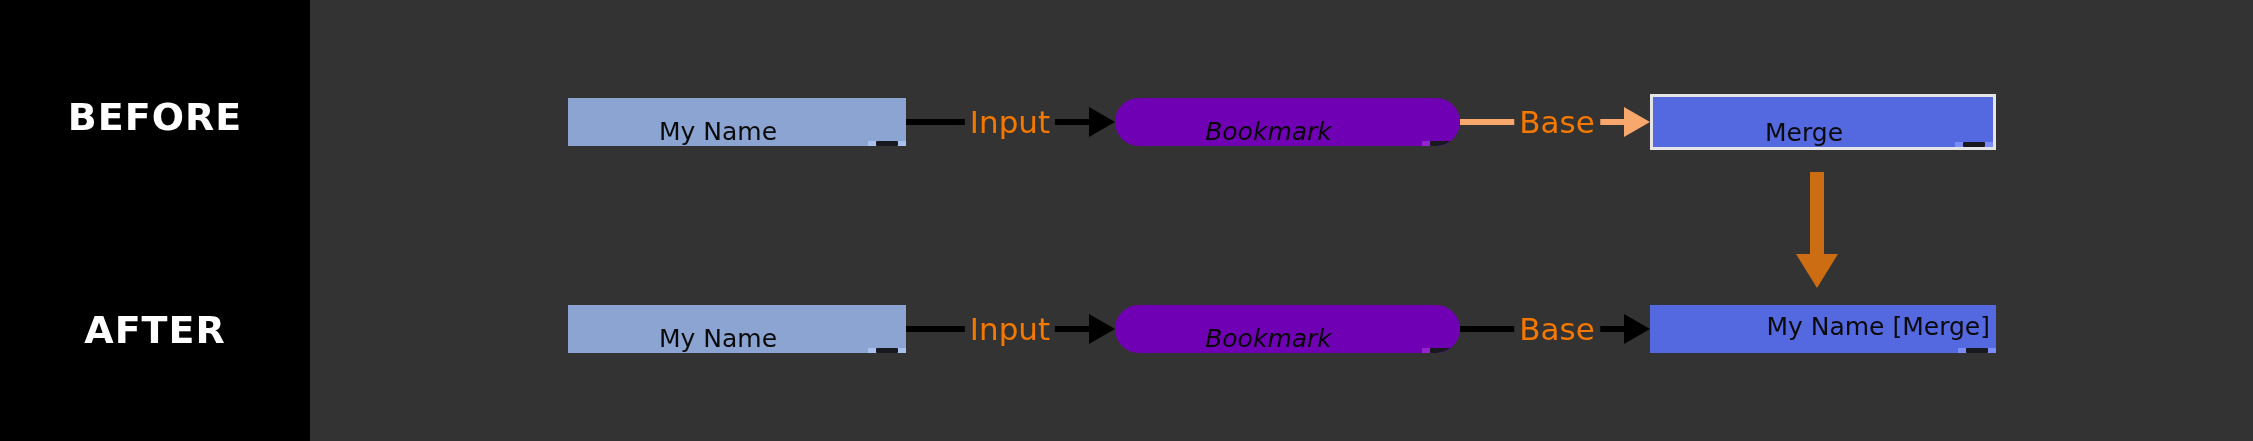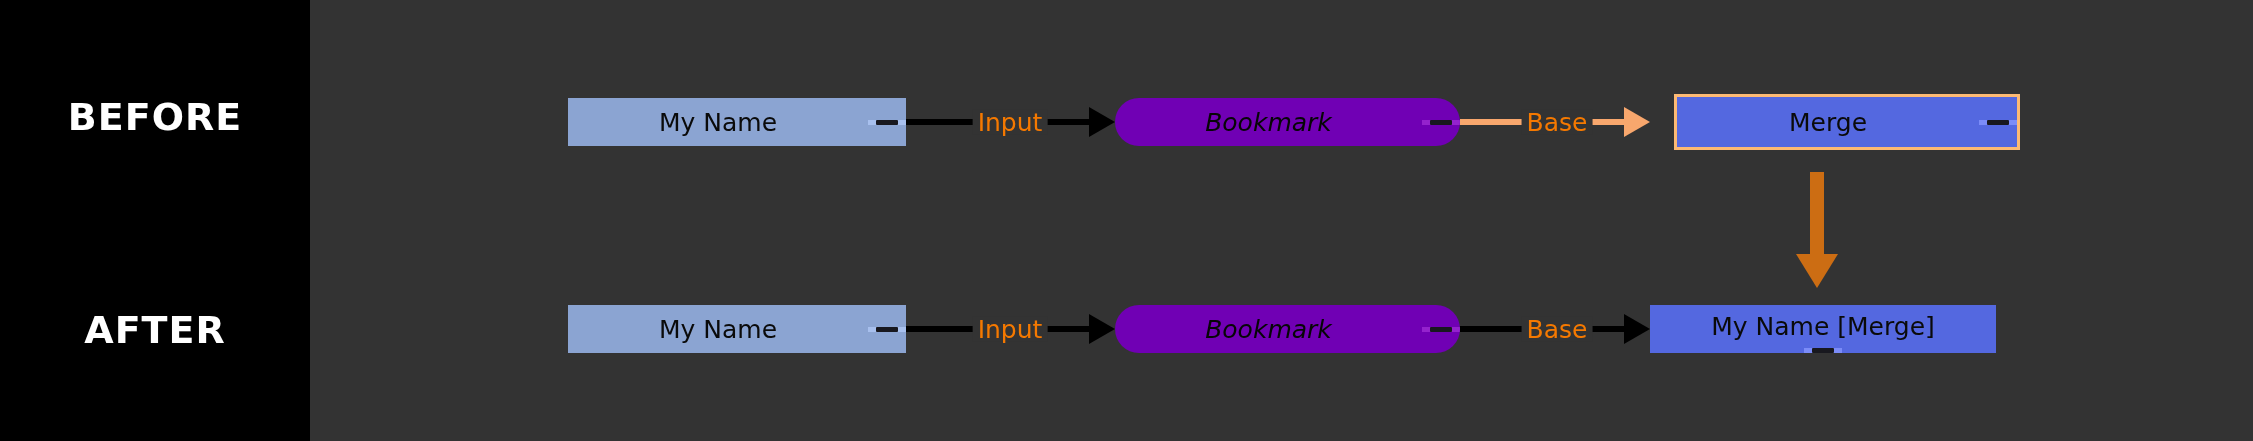--- a/index.html
+++ b/index.html
@@ -51,21 +51,21 @@
     top: 0;
     width: 1943px;
     height: 441px;
     background: #333333;
   }
 
   
   .node {
     position: absolute;
     display: flex;
-    align-items: center;
+    align-items: flex-end;
     box-sizing: border-box;
     overflow: hidden;
   }
   .node .node-body {
     flex: 1 1 auto;
     display: flex;
     align-items: center;
     justify-content: center;
     color: #0a0a0a;
     font-size: 25px;
@@ -93,22 +93,21 @@
   .node.periwinkle .node-socket { background: #a8c0ee; }
 
   .node.purple                { background: #7000b4; border-radius: 26px; }
   .node.purple .node-body     { color: #060606; font-style: italic; }
   .node.purple .node-socket   { background: #9422cd; }
 
   .node.blue                  { background: #5468e0; }
   .node.blue .node-socket     { background: #7b8cf8; }
 
   .node.highlighted {
-    border: 3px solid #fdba74;
-    margin-left: 24px;
+    border: 3px solid #e5e5e5;
   }
 
   
   .edge {
     position: absolute;
     height: 0;
   }
   .edge .edge-line {
     position: absolute;
     left: 0;
@@ -124,21 +123,21 @@
     border-bottom: 15px solid transparent;
   }
   .edge.dark .edge-line { background: #000000; }
   .edge.dark .edge-head { border-left: 26px solid #000000; }
   .edge.salmon .edge-line { background: #f8a76d; }
   .edge.salmon .edge-head { border-left: 26px solid #f8a76d; }
 
   .edge-label {
     position: absolute;
     color: #f57900;
-    font-size: 25px;
+    font-size: 31px;
     font-family: "DejaVu Sans", sans-serif;
     white-space: nowrap;
     transform: translate(-50%, -50%);
     background: #333333;
     padding: 0 5px;
     line-height: 1;
   }
 
   
   .transition-arrow {

